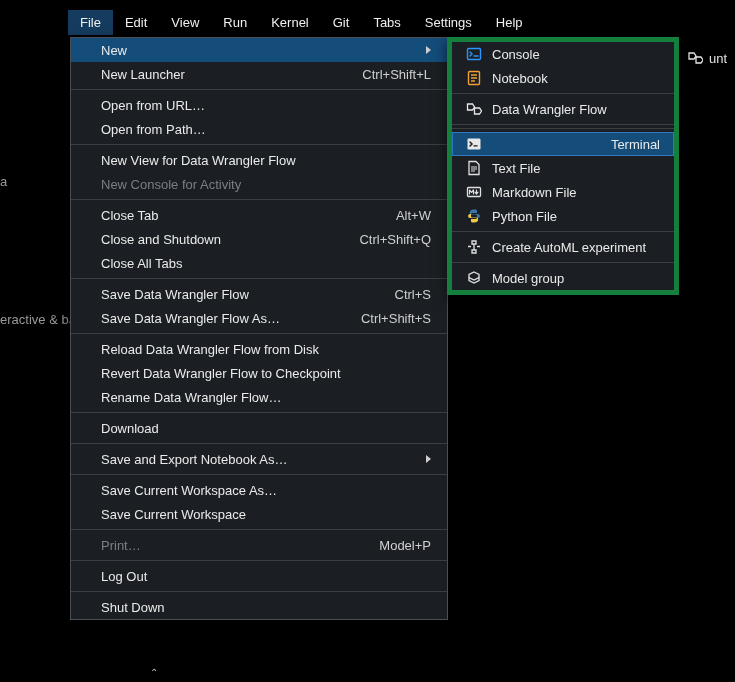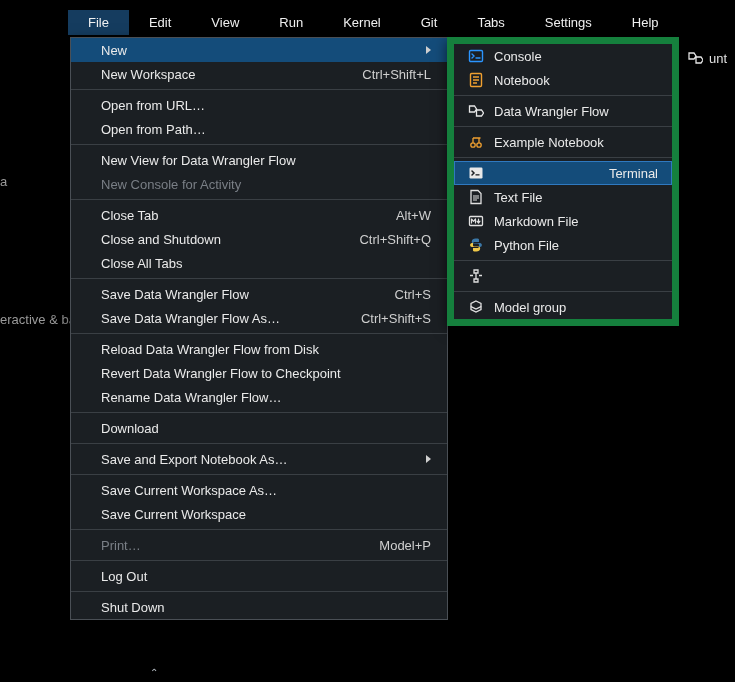--- a/index.html
+++ b/index.html
@@ -15,21 +15,21 @@
   }
   .menubar {
     position: absolute;
     top: 8px;
     left: 68px;
     display: flex;
     align-items: center;
     height: 28px;
   }
   .menubar-item {
-    padding: 5px 20px;
+    padding: 5px 12px;
     color: #f0f0f0;
     cursor: pointer;
   }
   .menubar-item.active {
     background: #153c5f;
   }
   .bg-text {
     position: absolute;
     color: #9a9a9a;
     font-size: 13px;
@@ -86,21 +86,21 @@
     border-top: 4px solid transparent;
     border-bottom: 4px solid transparent;
     border-left: 5px solid #cfcfcf;
   }
   .submenu {
     position: absolute;
     top: 37px;
     left: 447px;
     width: 232px;
     background: #1b1f23;
-    border: 7px solid #15803d;
+    border: 5px solid #15803d;
     box-shadow: 0 4px 12px rgba(0,0,0,0.6);
   }
   .sub-row {
     display: flex;
     align-items: center;
     padding: 0 14px;
     height: 24px;
     color: #eaeaea;
     cursor: pointer;
     gap: 10px;
@@ -154,21 +154,21 @@
     <div class="menubar-item">Settings</div>
     <div class="menubar-item">Help</div>
   </div>
 
 <div class="dropdown" id="file-menu">
     <div class="menu-row highlight">
       <span>New</span>
       <span class="chevron"></span>
     </div>
     <div class="menu-row">
-      <span>New Workspace</span>
+      <span>New Launcher</span>
       <span class="menu-shortcut">Ctrl+Shift+L</span>
     </div>
     <div class="menu-sep"></div>
     <div class="menu-row">
       <span>Open from URL…</span>
     </div>
     <div class="menu-row">
       <span>Open from Path…</span>
     </div>
     <div class="menu-sep"></div>
@@ -262,30 +262,20 @@
     <div class="menu-sep"></div>
     <div class="sub-row">
       <span class="sub-icon">
         <svg width="16" height="16" viewBox="0 0 16 16">
           <path d="M1.5 3h5l2 3-2 3h-5zM8.5 7h5l2 3-2 3h-5z" fill="none" stroke="#e8e8e8" stroke-width="1.3"></path>
         </svg>
       </span>
       <span>Data Wrangler Flow</span>
     </div>
     <div class="menu-sep"></div>
-    <div class="sub-row">
-      <span class="sub-icon">
-        <svg width="16" height="16" viewBox="0 0 16 16">
-          <circle cx="5" cy="11" r="2.2" fill="none" stroke="#f0a030" stroke-width="1.3"></circle>
-          <circle cx="11" cy="11" r="2.2" fill="none" stroke="#f0a030" stroke-width="1.3"></circle>
-          <path d="M5 8.8V4M11 8.8V4M5 4h7.5" stroke="#f0a030" stroke-width="1.3" fill="none"></path>
-        </svg>
-      </span>
-      <span>Example Notebook</span>
-    </div>
     <div class="menu-sep"></div>
     <div class="sub-row highlight">
       <span class="sub-icon">
         <svg width="16" height="16" viewBox="0 0 16 16">
           <rect x="1.5" y="2.5" width="13" height="11" rx="1.2" fill="#e8e8e8"></rect>
           <path d="M4 6l2 2-2 2" stroke="#1b1f23" stroke-width="1.5" fill="none" stroke-linecap="round"></path>
           <rect x="7.5" y="9.2" width="4" height="1.3" fill="#1b1f23"></rect>
         </svg>
       </span>
       <span>Terminal</span>
@@ -318,20 +308,21 @@
       <span>Python File</span>
     </div>
     <div class="menu-sep"></div>
     <div class="sub-row">
       <span class="sub-icon">
         <svg width="16" height="16" viewBox="0 0 16 16">
           <path d="M6 2h4v3h-4zM6 11h4v3h-4zM8 5v6" stroke="#e0e0e0" stroke-width="1.3" fill="none"></path>
           <path d="M2 7.5h3M11 7.5h3" stroke="#e0e0e0" stroke-width="1.3"></path>
         </svg>
       </span>
+      <span>Create AutoML experiment</span>
     </div>
     <div class="menu-sep"></div>
     <div class="sub-row">
       <span class="sub-icon">
         <svg width="16" height="16" viewBox="0 0 16 16">
           <path d="M8 2l5 2.5v3L8 10 3 7.5v-3z" fill="none" stroke="#e0e0e0" stroke-width="1.3"></path>
           <path d="M3 7.5v3L8 13l5-2.5v-3" fill="none" stroke="#e0e0e0" stroke-width="1.3"></path>
         </svg>
       </span>
       <span>Model group</span>

